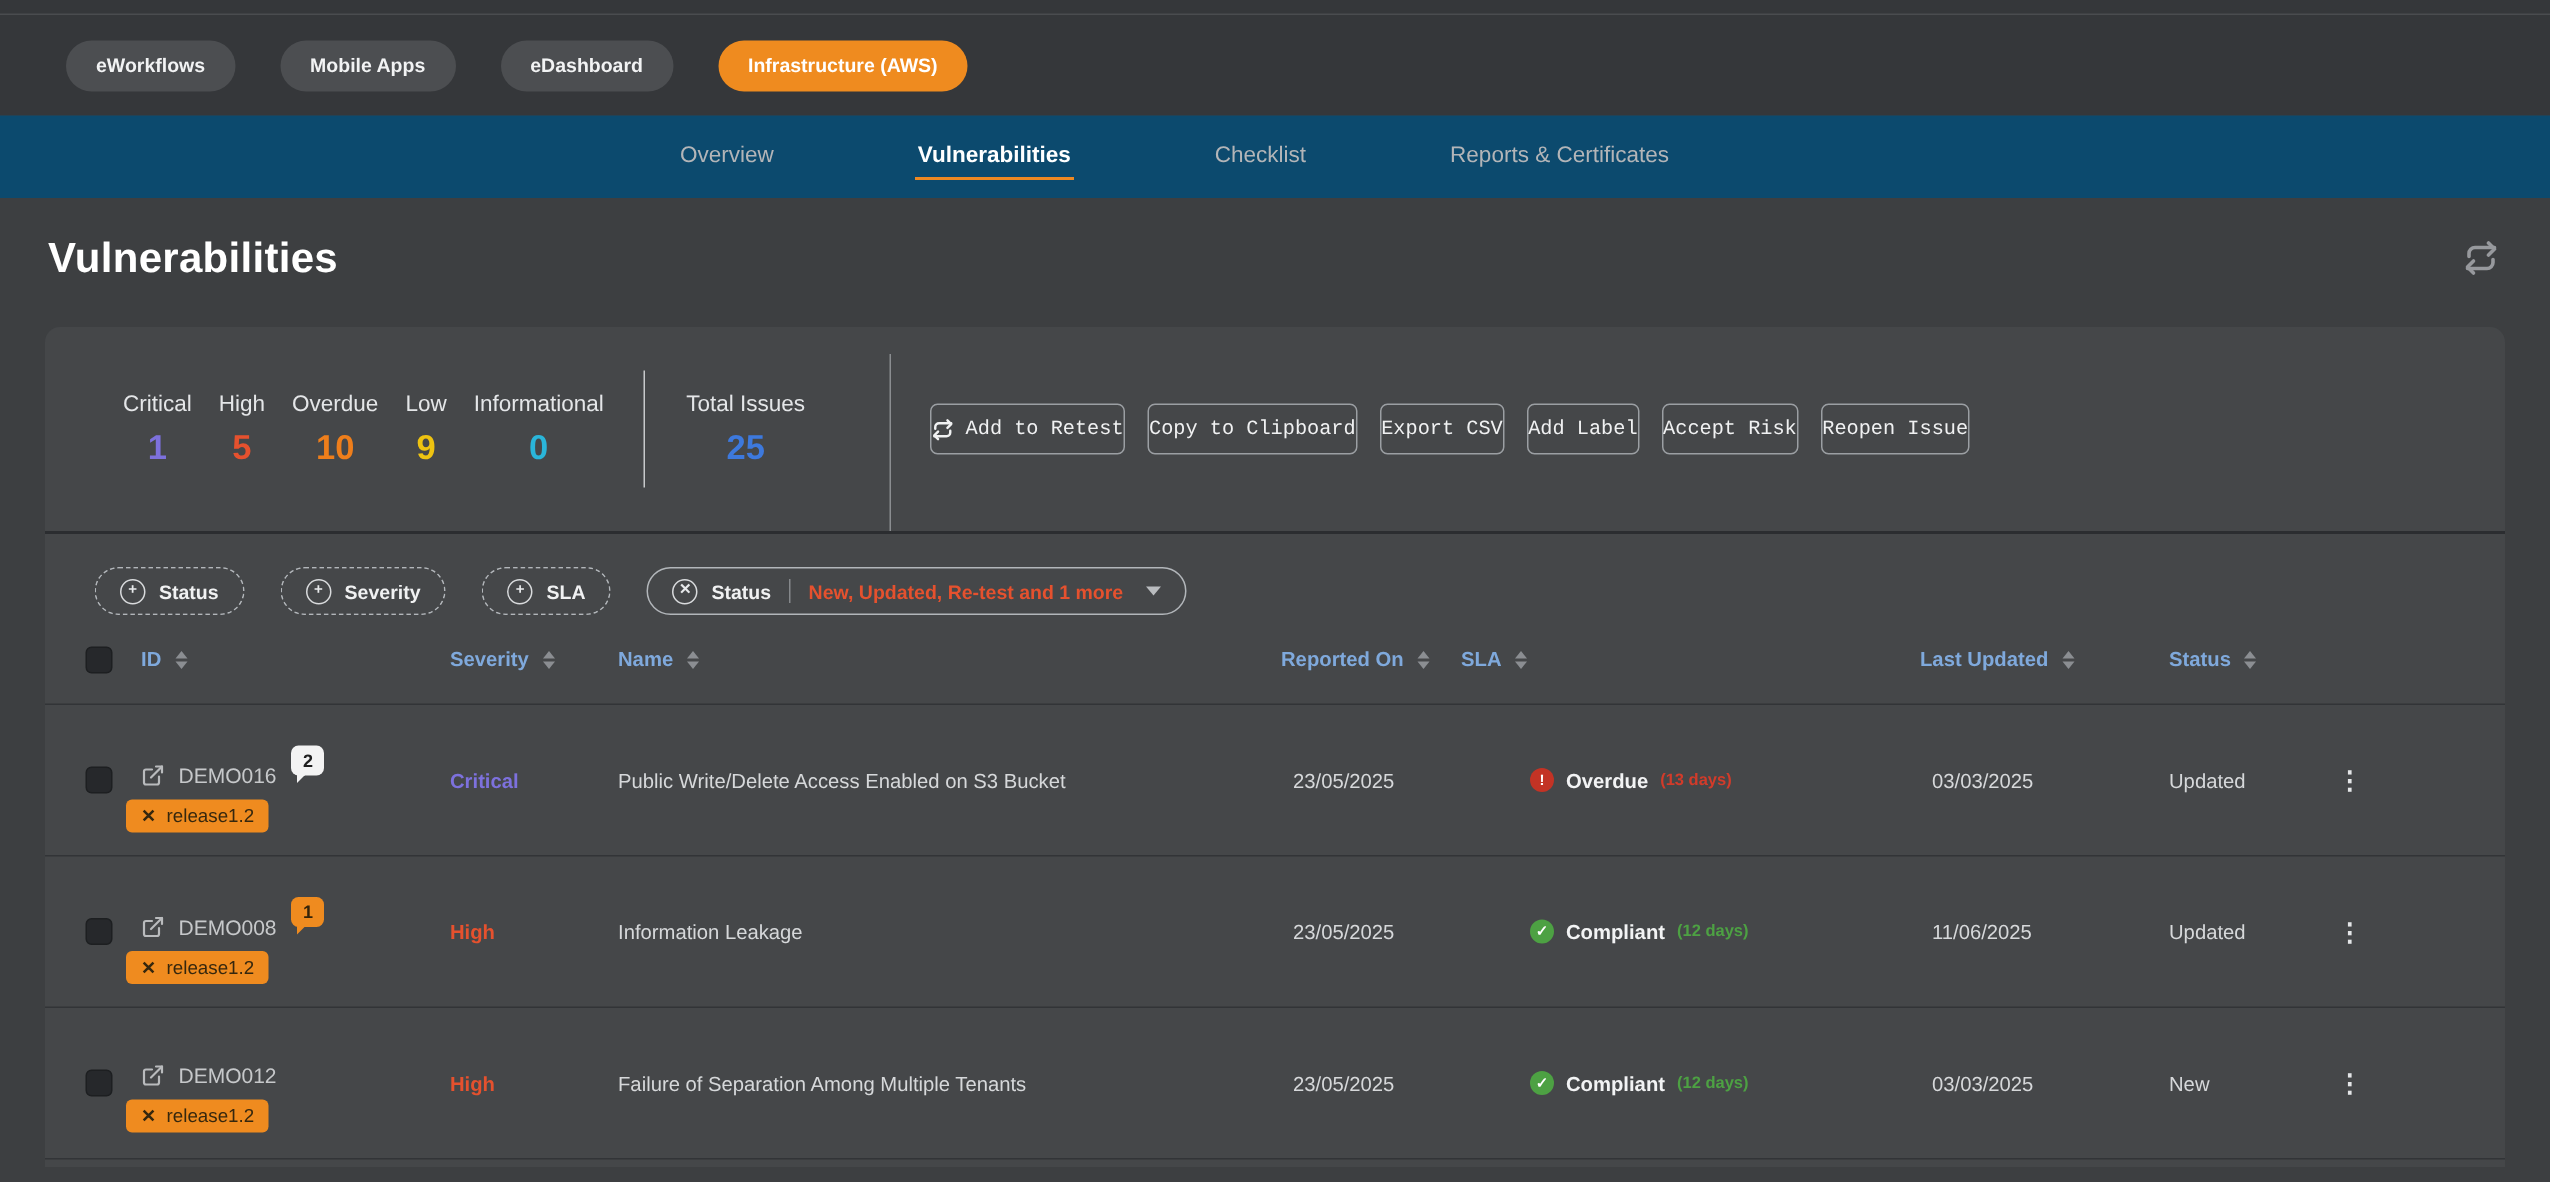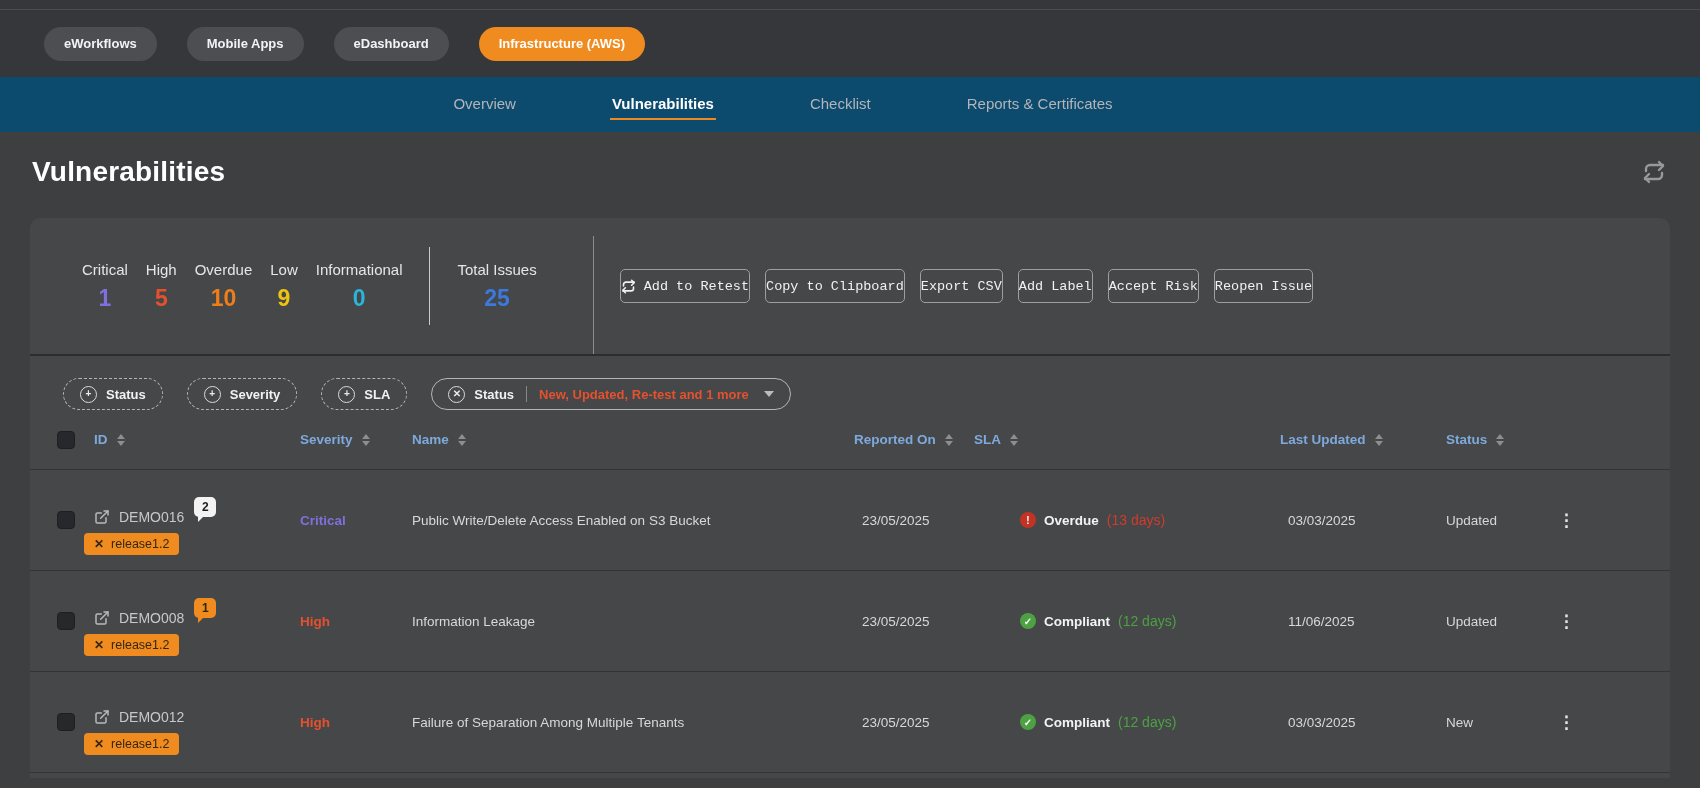--- a/index.html
+++ b/index.html
@@ -88,21 +88,21 @@
   .cell-name, .cell-date, .cell-status { font-size:13.5px; color:#d6d8da; }
   .cell-date { padding-left:8px; }
   .cell-status { padding-left:14px; }
   .th-status { padding-left:14px; }
   .cell-sla { padding-left:46px; display:flex; align-items:center; gap:8px; }
   .sla-ic { width:16px; height:16px; border-radius:50%; display:inline-flex; align-items:center; justify-content:center;
     font-size:10px; font-weight:bold; color:#fff; flex:0 0 auto; }
   .sla-ic.overdue { background:#c33325; }
   .sla-ic.compliant { background:#4da143; }
   .sla-state { font-size:13.5px; font-weight:bold; color:#f2f3f4; }
-  .sla-days { font-size:14px; font-weight:normal;text-align:center; }
+  .sla-days { font-size:11px; font-weight:bold;text-align:center; }
   .sla-days.overdue { color:#d23b2a; }
   .sla-days.compliant { color:#4da143; }
   .kebab { padding-left:14px; font-size:17px; font-weight:bold; color:#e4e6e8; letter-spacing:0; cursor:pointer;
     background:none; border:none; }
 </style>
 </head>
 <body>
 
 <div class="top-strip"></div>
 <div class="pills-bar">

